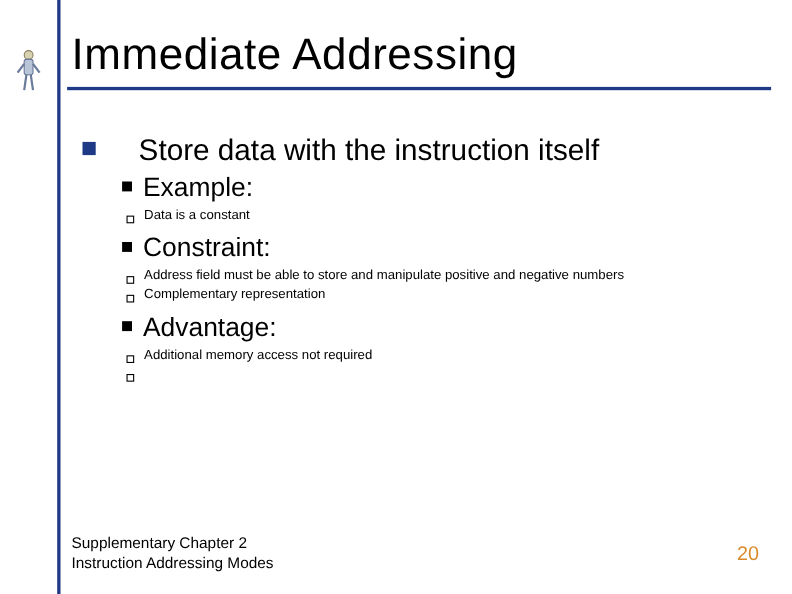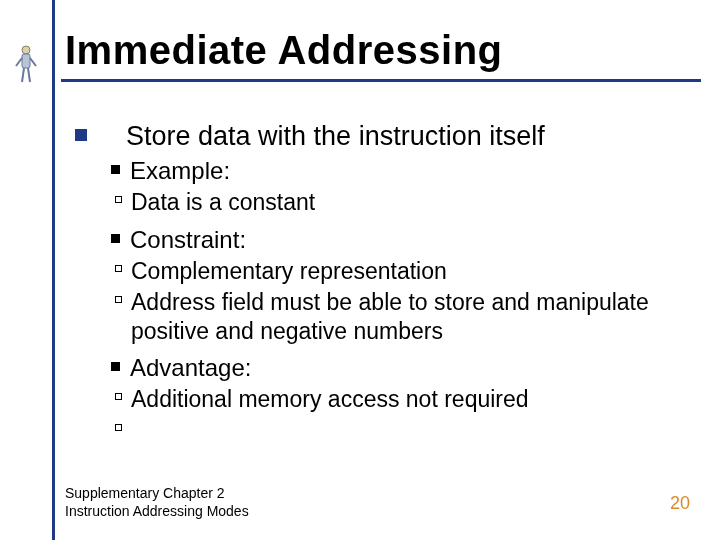--- a/index.html
+++ b/index.html
@@ -29,21 +29,21 @@
     height: 44px;
   }
   .title-block {
     position: absolute;
     left: 65px;
     top: 28px;
     width: 620px;
   }
   .title {
     font-size: 40px;
-    font-weight: bold;
+    font-weight: normal;
     color: #000000;
     margin: 0 0 6px 0;
     letter-spacing: 0.5px;
   }
   .title-rule {
     height: 3px;
     background: #1e3a87;
     width: 640px;
     margin-left: -4px;
   }
@@ -82,21 +82,21 @@
     width: 7px;
     height: 7px;
     border: 1px solid #000000;
     background: #ffffff;
     margin-top: 8px;
     margin-right: 9px;
     box-sizing: border-box;
   }
   .t1 { font-size: 27px; line-height: 1.2; }
   .t2 { font-size: 24px; line-height: 1.25; }
-  .t3 { font-size: 23px; line-height: 1.25; }
+  .t3 { font-size: 12px; line-height: 1.25; }
   .footer-left {
     position: absolute;
     left: 65px;
     bottom: 20px;
     font-size: 14px;
     line-height: 1.25;
     color: #000000;
     margin-top: 32px;
   }
   .footer-right {
@@ -151,25 +151,25 @@
 
   <ul class="ul2">
     <li class="li2">
       <span class="b2"></span>
       <span class="t2">Constraint:</span>
     </li>
   </ul>
   <ul class="ul3">
     <li class="li3">
       <span class="b3"></span>
-      <span class="t3">Complementary representation</span>
+      <span class="t3">Address field must be able to store and manipulate positive and negative numbers</span>
     </li>
     <li class="li3">
       <span class="b3"></span>
-      <span class="t3">Address field must be able to store and manipulate positive and negative numbers</span>
+      <span class="t3">Complementary representation</span>
     </li>
   </ul>
 
   <ul class="ul2">
     <li class="li2">
       <span class="b2"></span>
       <span class="t2">Advantage:</span>
     </li>
   </ul>
   <ul class="ul3">

